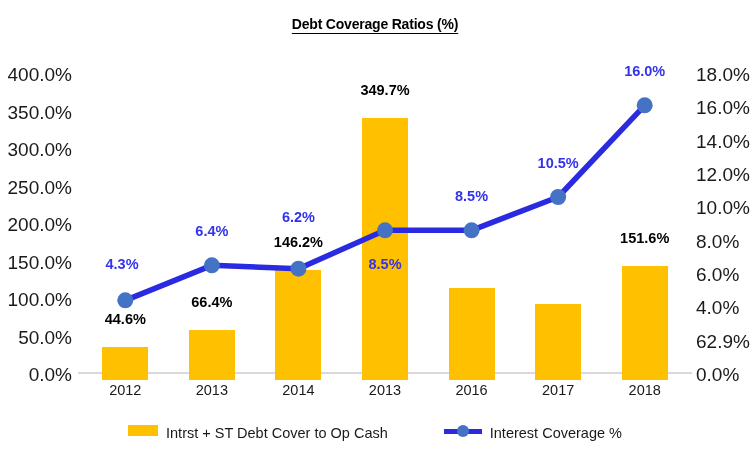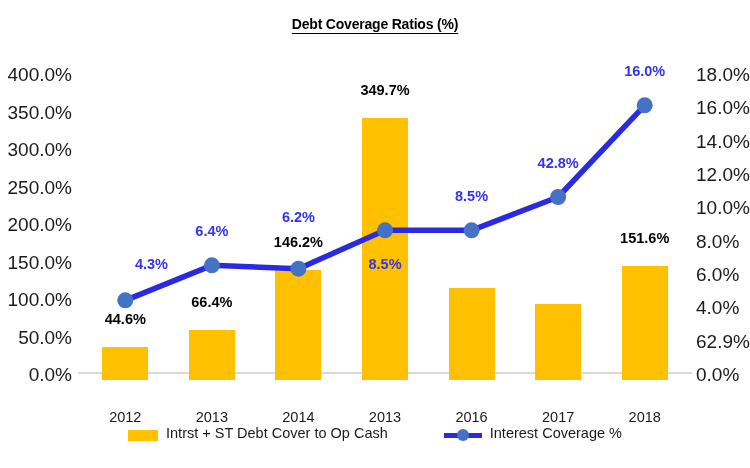--- a/index.html
+++ b/index.html
@@ -80,21 +80,20 @@
     background: #ffc000;
   }
 
   .cat-label {
     position: absolute;
     top: 382px;
     font-size: 14.5px;
     color: #1a1a1a;
     text-align: center;
     white-space: nowrap;
-    margin-top: 27px;
   }
 
   .bar-value {
     position: absolute;
     font-size: 14.5px;
     font-weight: bold;
     color: #000000;
     text-align: center;
     white-space: nowrap;
   }
@@ -122,21 +121,21 @@
     left: 0;
     top: 425px;
     width: 750px;
     display: flex;
     justify-content: center;
     align-items: center;
     gap: 56px;
   }
   .legend-item {
     display: flex;
-    align-items: flex-end;
+    align-items: flex-start;
     gap: 8px;
     font-size: 14.5px;
     color: #1a1a1a;
     white-space: nowrap;
   }
   .legend-swatch-bar {
     width: 30px;
     height: 11px;
     background: #ffc000;
   }
@@ -232,20 +231,20 @@
     <div class="cat-label" style="left: 258.429px; width: 80px;">2014</div>
     <div class="cat-label" style="left: 345px; width: 80px;">2013</div>
     <div class="cat-label" style="left: 431.571px; width: 80px;">2016</div>
     <div class="cat-label" style="left: 518.143px; width: 80px;">2017</div>
     <div class="cat-label" style="left: 604.714px; width: 80px;">2018</div>
     <div class="bar-value" style="left: 80.2857px; width: 90px; top: 310.55px;">44.6%</div>
     <div class="bar-value" style="left: 166.857px; width: 90px; top: 294.2px;">66.4%</div>
     <div class="bar-value" style="left: 253.429px; width: 90px; top: 234.35px;">146.2%</div>
     <div class="bar-value" style="left: 340px; width: 90px; top: 81.725px;">349.7%</div>
     <div class="bar-value" style="left: 599.714px; width: 90px; top: 230.3px;">151.6%</div>
-    <div class="line-value" style="left: 88px; width: 80px; top: 256.333px; text-align: right;">4.3%</div>
+    <div class="line-value" style="left: 82px; width: 80px; top: 256.333px;">4.3%</div>
     <div class="line-value" style="left: 171.857px; width: 80px; top: 223.333px;">6.4%</div>
     <div class="line-value" style="left: 258.429px; width: 80px; top: 208.667px;">6.2%</div>
     <div class="line-value" style="left: 345px; width: 80px; top: 256.333px;">8.5%</div>
     <div class="line-value" style="left: 431.571px; width: 80px; top: 188.333px;">8.5%</div>
-    <div class="line-value" style="left: 518.143px; width: 80px; top: 155px;">42.8%</div>
+    <div class="line-value" style="left: 518.143px; width: 80px; top: 155px;">10.5%</div>
     <div class="line-value" style="left: 604.714px; width: 80px; top: 63.3333px;">16.0%</div>
   </div>
 
 </body></html>

